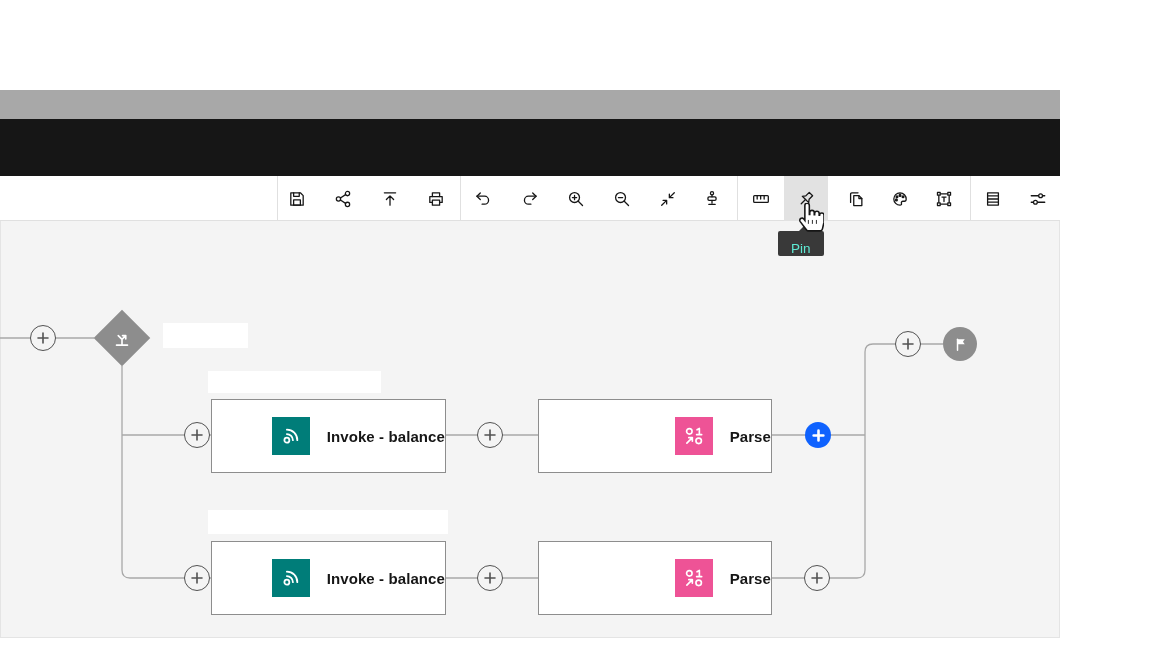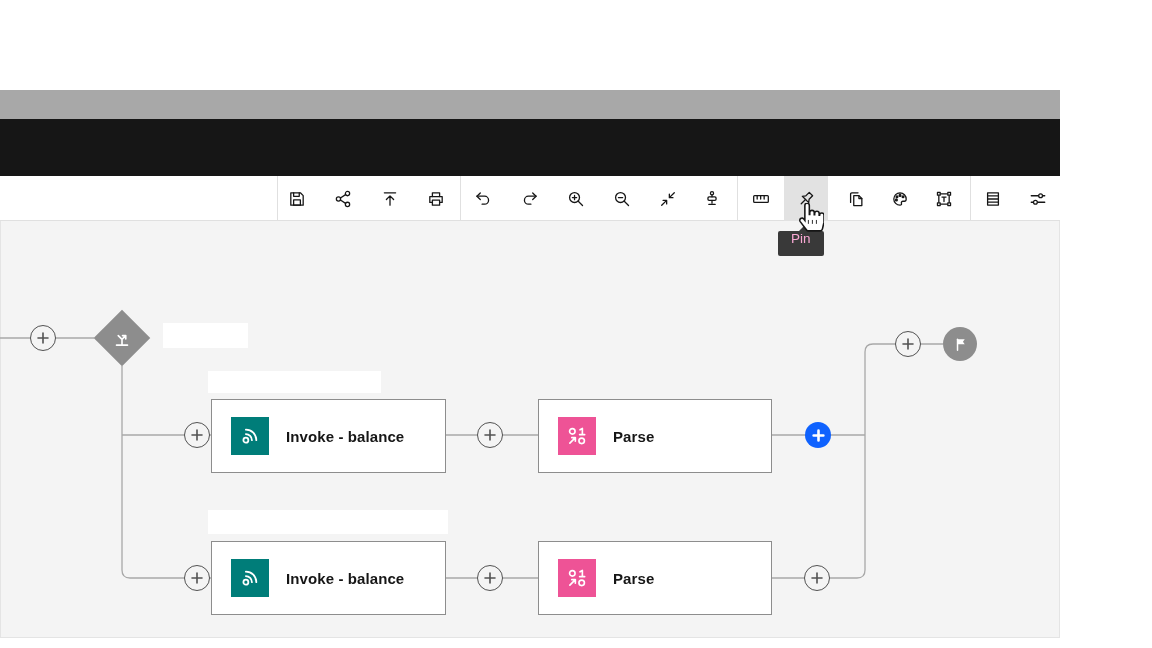--- a/index.html
+++ b/index.html
@@ -34,31 +34,31 @@
   .diamond{position:absolute;left:102px;top:318px;width:40px;height:40px;background:#8d8d8d;
            transform:rotate(45deg);display:flex;align-items:center;justify-content:center;}
   .diamond svg{transform:rotate(-45deg);width:20px;height:20px;stroke:#ffffff;fill:none;
                stroke-width:1.3;stroke-linecap:round;stroke-linejoin:round;}
 
   .endnode{position:absolute;left:943px;top:327px;width:34px;height:34px;border-radius:50%;
            background:#8d8d8d;display:flex;align-items:center;justify-content:center;}
   .endnode svg{width:17px;height:17px;}
 
   .fnode{position:absolute;height:74px;background:#ffffff;border:1px solid #8d8d8d;
-         display:flex;align-items:center;padding-left:19px;}
+         display:flex;align-items:center;padding-left:19px;justify-content:flex-end;}
   .fnode .nicon{width:38px;height:38px;display:flex;align-items:center;justify-content:center;
                 flex:none;}
   .fnode .nicon svg{width:22px;height:22px;stroke:#ffffff;fill:none;stroke-width:1.3;
                     stroke-linecap:round;stroke-linejoin:round;}
   .fnode .nlabel{margin-left:17px;font-size:15px;font-weight:700;color:#161616;letter-spacing:0.1px;}
 
   .ghostlabel{position:absolute;background:#ffffff;}
 
-  .tooltip{position:absolute;left:778px;top:231px;height:25px;background:#393939;color:#f9a8d4;
-           font-size:13.5px;display:flex;align-items:flex-start;justify-content:center;
+  .tooltip{position:absolute;left:778px;top:231px;height:25px;background:#393939;color:#5eead4;
+           font-size:13.5px;display:flex;align-items:flex-end;justify-content:center;
            padding:0 13px;border-radius:2px;z-index:30;}
   .tooltip .caret{position:absolute;top:-6px;left:21px;width:0;height:0;
                   border-left:6px solid transparent;border-right:6px solid transparent;
                   border-bottom:6px solid #393939;}
 
   .cursor{position:absolute;left:799px;top:203px;width:25px;height:29px;z-index:40;}
 </style>
 </head>
 <body>
 

